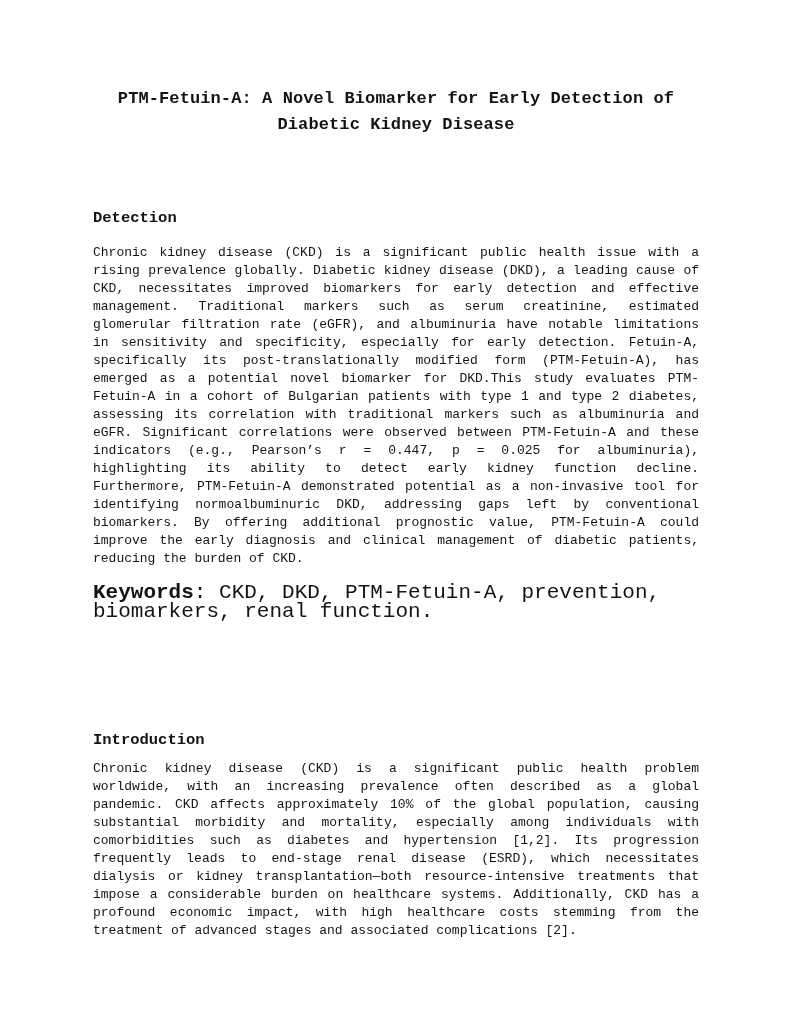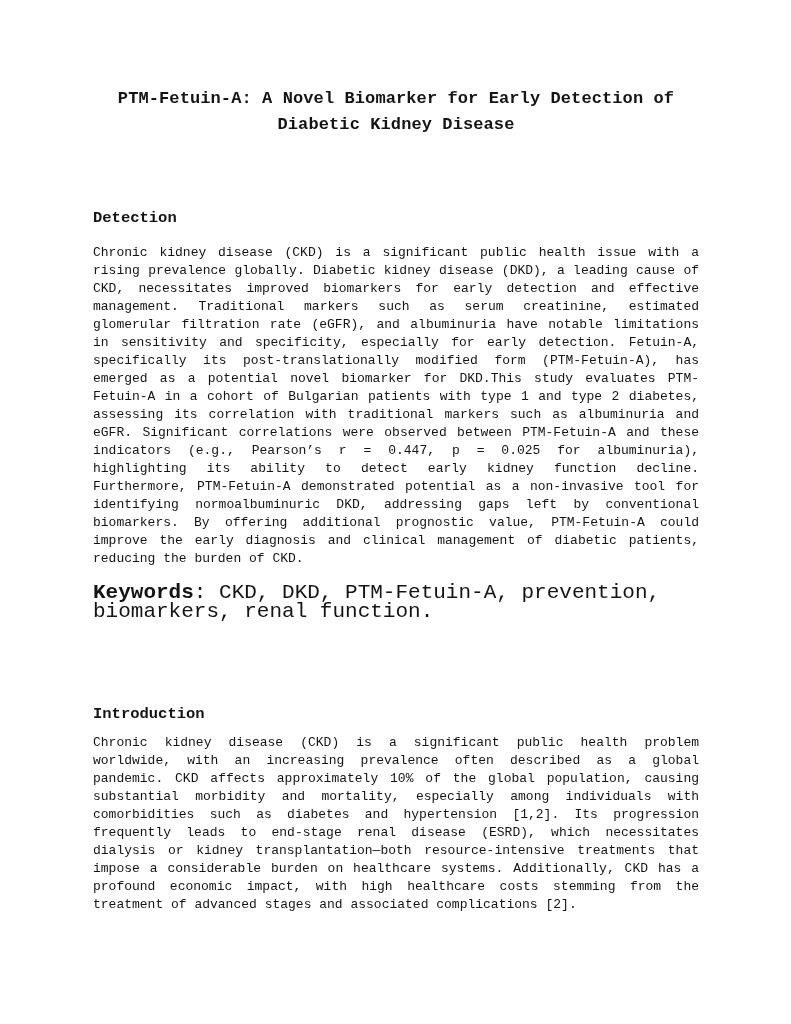--- a/index.html
+++ b/index.html
@@ -52,21 +52,21 @@
     line-height: 18.8px;
     margin-top: 16px;
   }
   .keywords-label {
     font-weight: 700;
   }
   .intro-section {
     position: absolute;
     left: 93px;
     width: 606px;
-    top: 704px;
+    top: 730px;
   }
   .intro-section .body-text {
     margin-top: 10px;
   }
 </style>
 </head>
 <body>
 
 <div class="page">
 

